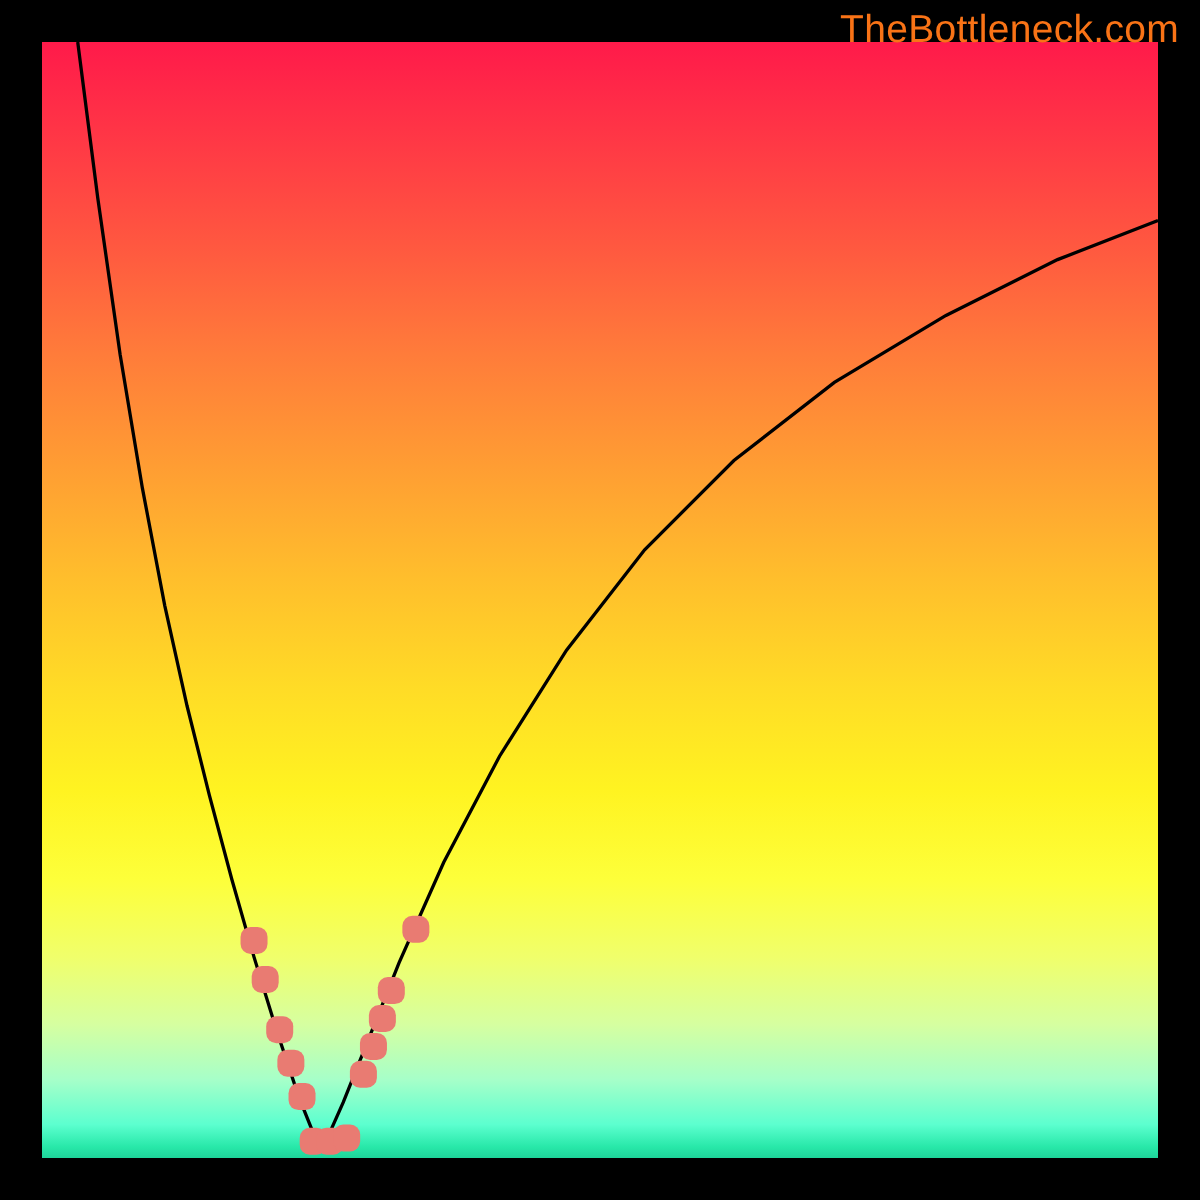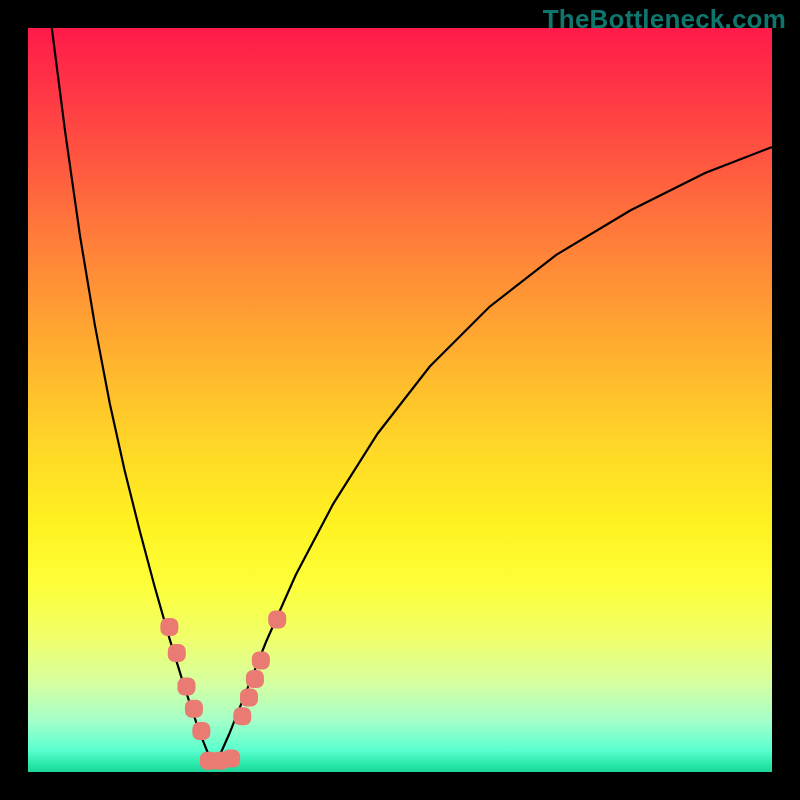--- a/index.html
+++ b/index.html
@@ -43,23 +43,23 @@
       #a6ffc9 93%,
       #5cffcf 97%,
       #28e8a9 99%,
       #1ed49a 100%
     );
   }
   .watermark {
     position: absolute;
     top: 4px;
     right: 14px;
-    color: #0f766e;
+    color: #f97316;
     font-size: 26px;
-    font-weight: 700;
+    font-weight: 400;
     letter-spacing: 0.2px;
     z-index: 5;
   }
   svg.curves, svg.markers {
     position: absolute;
     inset: 0;
     width: 744px;
     height: 744px;
     overflow: visible;
   }

